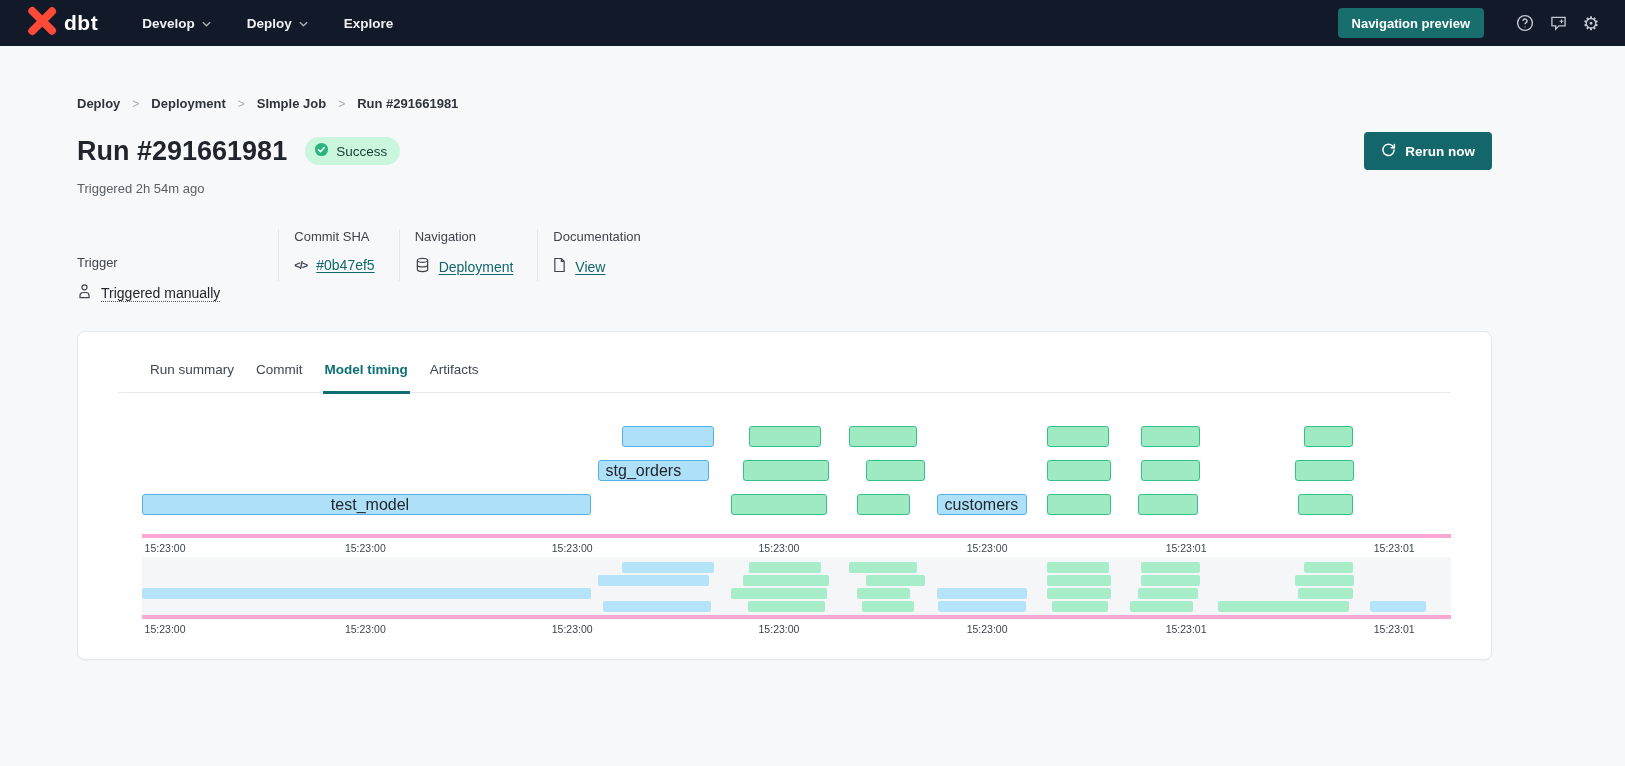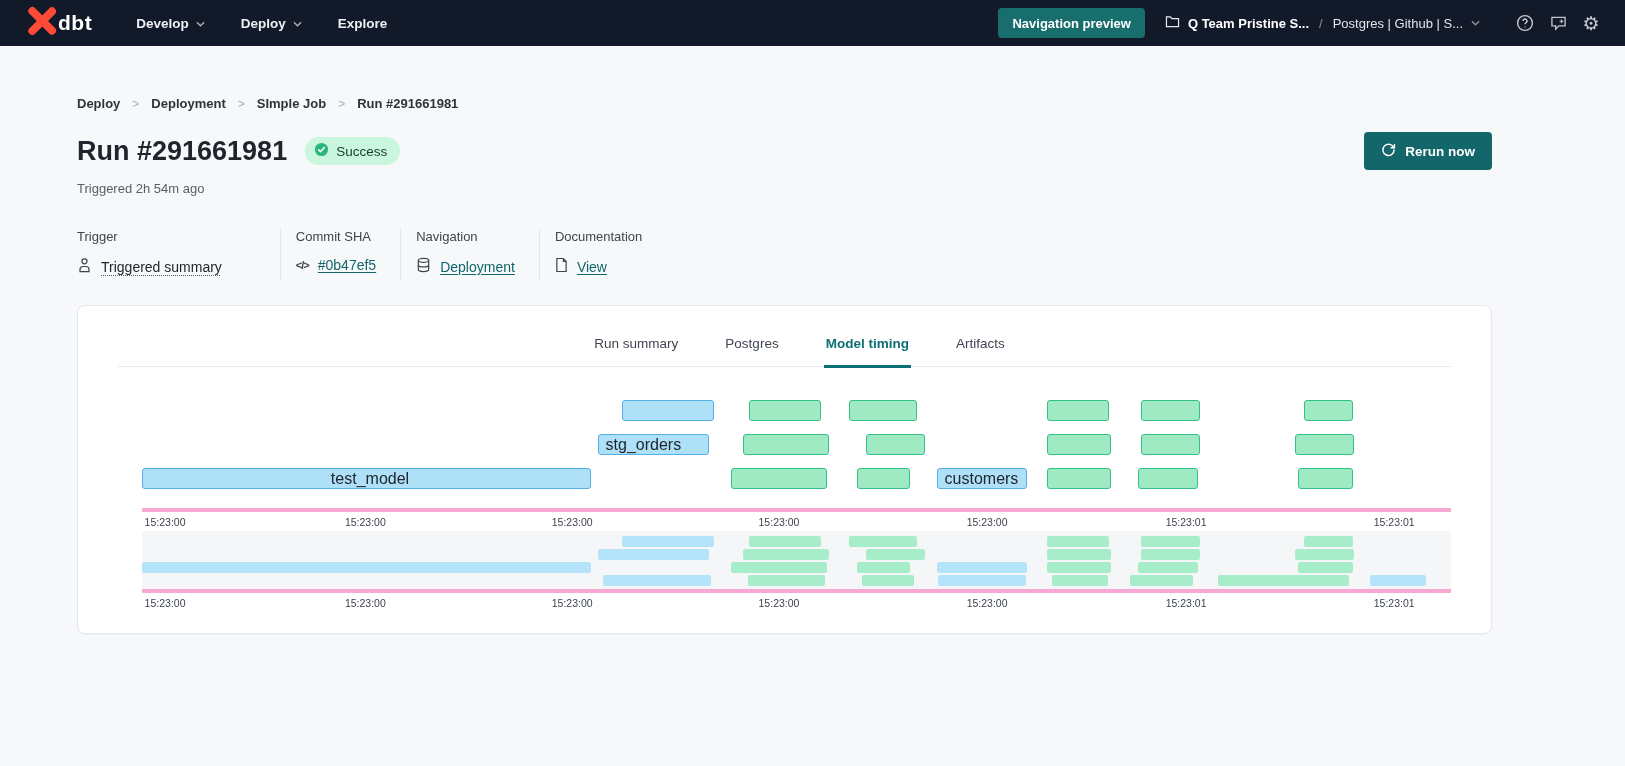--- a/index.html
+++ b/index.html
@@ -3,21 +3,21 @@
 <meta charset="utf-8">
 <style>
   * { margin:0; padding:0; box-sizing:border-box; }
   html,body { width:1625px; height:766px; overflow:hidden; background:#f7f8f9;
     font-family:"Liberation Sans", sans-serif; color:#20242c; }
 
   
   .navbar { height:46px; background:#121928; display:flex; align-items:center;
     justify-content:space-between; padding:0 22px 0 26px; }
   .nav-left { display:flex; align-items:center; }
-  .logo { display:flex; align-items:center; margin-right:44px; cursor:pointer; }
+  .logo { display:flex; align-items:center; gap:6px; margin-right:44px; cursor:pointer; }
   .logo-text { color:#fff; font-size:21px; font-weight:700; letter-spacing:.5px; }
   .nav-item { display:flex; align-items:center; gap:7px; color:#eef0f3; font-size:13.5px;
     font-weight:600; margin-right:36px; cursor:pointer; }
   .nav-item svg { margin-top:2px; color:#aab0ba; }
   .nav-right { display:flex; align-items:center; }
   .preview-btn { background:#186e6d; color:#fff; border:none; border-radius:4px;
     font-family:inherit; font-size:13px; font-weight:600; height:30px; padding:0 14px;
     cursor:pointer; margin-right:20px; }
   .account { display:flex; align-items:center; gap:8px; color:#e8eaee; font-size:13px;
     cursor:pointer; margin-right:24px; }
@@ -40,31 +40,31 @@
   h1 { font-size:27px; font-weight:700; color:#1f242d; }
   .badge { display:inline-flex; align-items:center; gap:7px; background:#c9f6dc;
     border-radius:14px; height:28px; padding:0 13px 0 9px; font-size:13.5px; color:#173c2f; }
   .rerun { display:inline-flex; align-items:center; gap:9px; background:#13666a; color:#fff;
     border:none; border-radius:4px; height:38px; padding:0 17px; font-family:inherit;
     font-size:13.5px; font-weight:600; cursor:pointer; }
   .triggered { margin-top:11px; font-size:13px; color:#596068; }
 
   .meta-row { margin-top:33px; display:flex; align-items:flex-start; }
   .meta-col { padding:0 24px 0 15px; border-left:1px solid #e3e6ea; min-height:52px; }
-  .meta-col:first-child { border-left:none; padding-left:0; padding-right:58px; }
+  .meta-col:first-child { border-left:none; padding-left:0; padding-right:58px;margin-top:26px; }
   .meta-label { font-size:13px; color:#3f454f; }
   .meta-value { margin-top:13px; display:flex; align-items:center; gap:9px; font-size:14px; color:#21262e; }
   .dotted { text-decoration:underline dotted 1px #565c66; text-underline-offset:3px; }
   .tlink { color:#11666b; text-decoration:underline; text-underline-offset:2px; cursor:pointer; }
   .code-glyph { font-size:11px; font-weight:700; color:#3e444e; letter-spacing:-1px; }
 
   
   .card { margin-top:24px; background:#fff; border:1px solid #e5e8ec; border-radius:8px;
     padding:24px 40px 26px; box-shadow:0 1px 2px rgba(20,30,50,.03); }
-  .tabs { display:flex; gap:43px; padding-left:30px; border-bottom:1px solid #e6e9ed;justify-content:center; }
+  .tabs { display:flex; gap:18px; padding-left:30px; border-bottom:1px solid #e6e9ed; }
   .tab { font-size:13.5px; color:#3f4651; padding:6px 2px 14px; border-bottom:3px solid transparent;
     margin-bottom:-2px; cursor:pointer; }
   .tab.active { color:#0d6f73; font-weight:700; border-bottom-color:#0d6f73; }
 
   .chart-wrap { margin:14px 0 0 24px; }
   .gantt { padding:13px 0 12px; }
   .gantt-row { position:relative; height:34px; }
   .bar { position:absolute; top:6px; height:21px; border-radius:3px; }
   .bar.blue  { background:#aee1f8; border:1px solid #54b0e6; }
   .bar.green { background:#a0eac3; border:1px solid #34c187; }
@@ -107,33 +107,20 @@
       <svg width="9" height="6" viewBox="0 0 10 6">
           <path d="M1 1l4 4 4-4" stroke="currentColor" fill="none" stroke-width="1.5"></path>
         </svg>
     </div>
     <div class="nav-item">
       <span>Explore</span>
     </div>
   </div>
   <div class="nav-right">
     <button class="preview-btn">Navigation preview</button>
-    <div class="account">
-      <span>
-        <svg width="15" height="13" viewBox="0 0 16 14" fill="none" stroke="#e8eaee" stroke-width="1.3">
-            <path d="M1.5 2h4.2l1.6 2h7.2v8.5h-13z"></path>
-          </svg>
-      </span>
-      <span class="acct-name">Q Team Pristine S...</span>
-      <span class="slash">/</span>
-      <span class="proj">Postgres | Github | S...</span>
-      <svg width="9" height="6" viewBox="0 0 10 6" style="color:#8d93a0">
-          <path d="M1 1l4 4 4-4" stroke="currentColor" fill="none" stroke-width="1.5"></path>
-        </svg>
-    </div>
     <span class="nav-icon">
       <svg width="18" height="18" viewBox="0 0 18 18" fill="none" stroke="#c3c8d1" stroke-width="1.4">
         <circle cx="9" cy="9" r="7.4"></circle>
         <path d="M7 7a2 2 0 1 1 3 1.7c-.7.4-1 .9-1 1.6"></path>
         <circle cx="9" cy="12.9" r=".6" fill="#c3c8d1" stroke="none"></circle>
       </svg>
     </span>
     <span class="nav-icon">
       <svg width="17" height="16" viewBox="0 0 18 17" fill="none" stroke="#c3c8d1" stroke-width="1.4">
         <path d="M2 2.5h14v9H9.5L6 15v-3.5H2z"></path>
@@ -186,21 +173,21 @@
   <div class="meta-row">
     <div class="meta-col">
       <div class="meta-label">Trigger</div>
       <div class="meta-value">
         <span>
           <svg width="15" height="16" viewBox="0 0 16 17" fill="none" stroke="#3e444e" stroke-width="1.3">
               <circle cx="8" cy="4.6" r="2.7"></circle>
               <path d="M3.2 15.6v-2.2a3.3 3.3 0 0 1 3.3-3.3h3a3.3 3.3 0 0 1 3.3 3.3v2.2z"></path>
             </svg>
         </span>
-        <span class="dotted">Triggered summary</span>
+        <span class="dotted">Triggered manually</span>
       </div>
     </div>
     <div class="meta-col">
       <div class="meta-label">Commit SHA</div>
       <div class="meta-value">
         <span class="code-glyph">&lt;/&gt;</span>
         <span class="tlink">#0b47ef5</span>
       </div>
     </div>
     <div class="meta-col">
@@ -226,21 +213,21 @@
             </svg>
         </span>
         <span class="tlink">View</span>
       </div>
     </div>
   </div>
 
   <div class="card">
     <div class="tabs">
       <div class="tab">Run summary</div>
-      <div class="tab">Postgres</div>
+      <div class="tab">Commit</div>
       <div class="tab active">Model timing</div>
       <div class="tab">Artifacts</div>
     </div>
 
     <div class="chart-wrap">
       <div class="gantt" id="gantt">
           <div class="gantt-row">
             <div class="bar blue" style="left: 36.7%; width: 7%;"></div>
             <div class="bar green" style="left: 46.4%; width: 5.5%;"></div>
             <div class="bar green" style="left: 54%; width: 5.2%;"></div>

